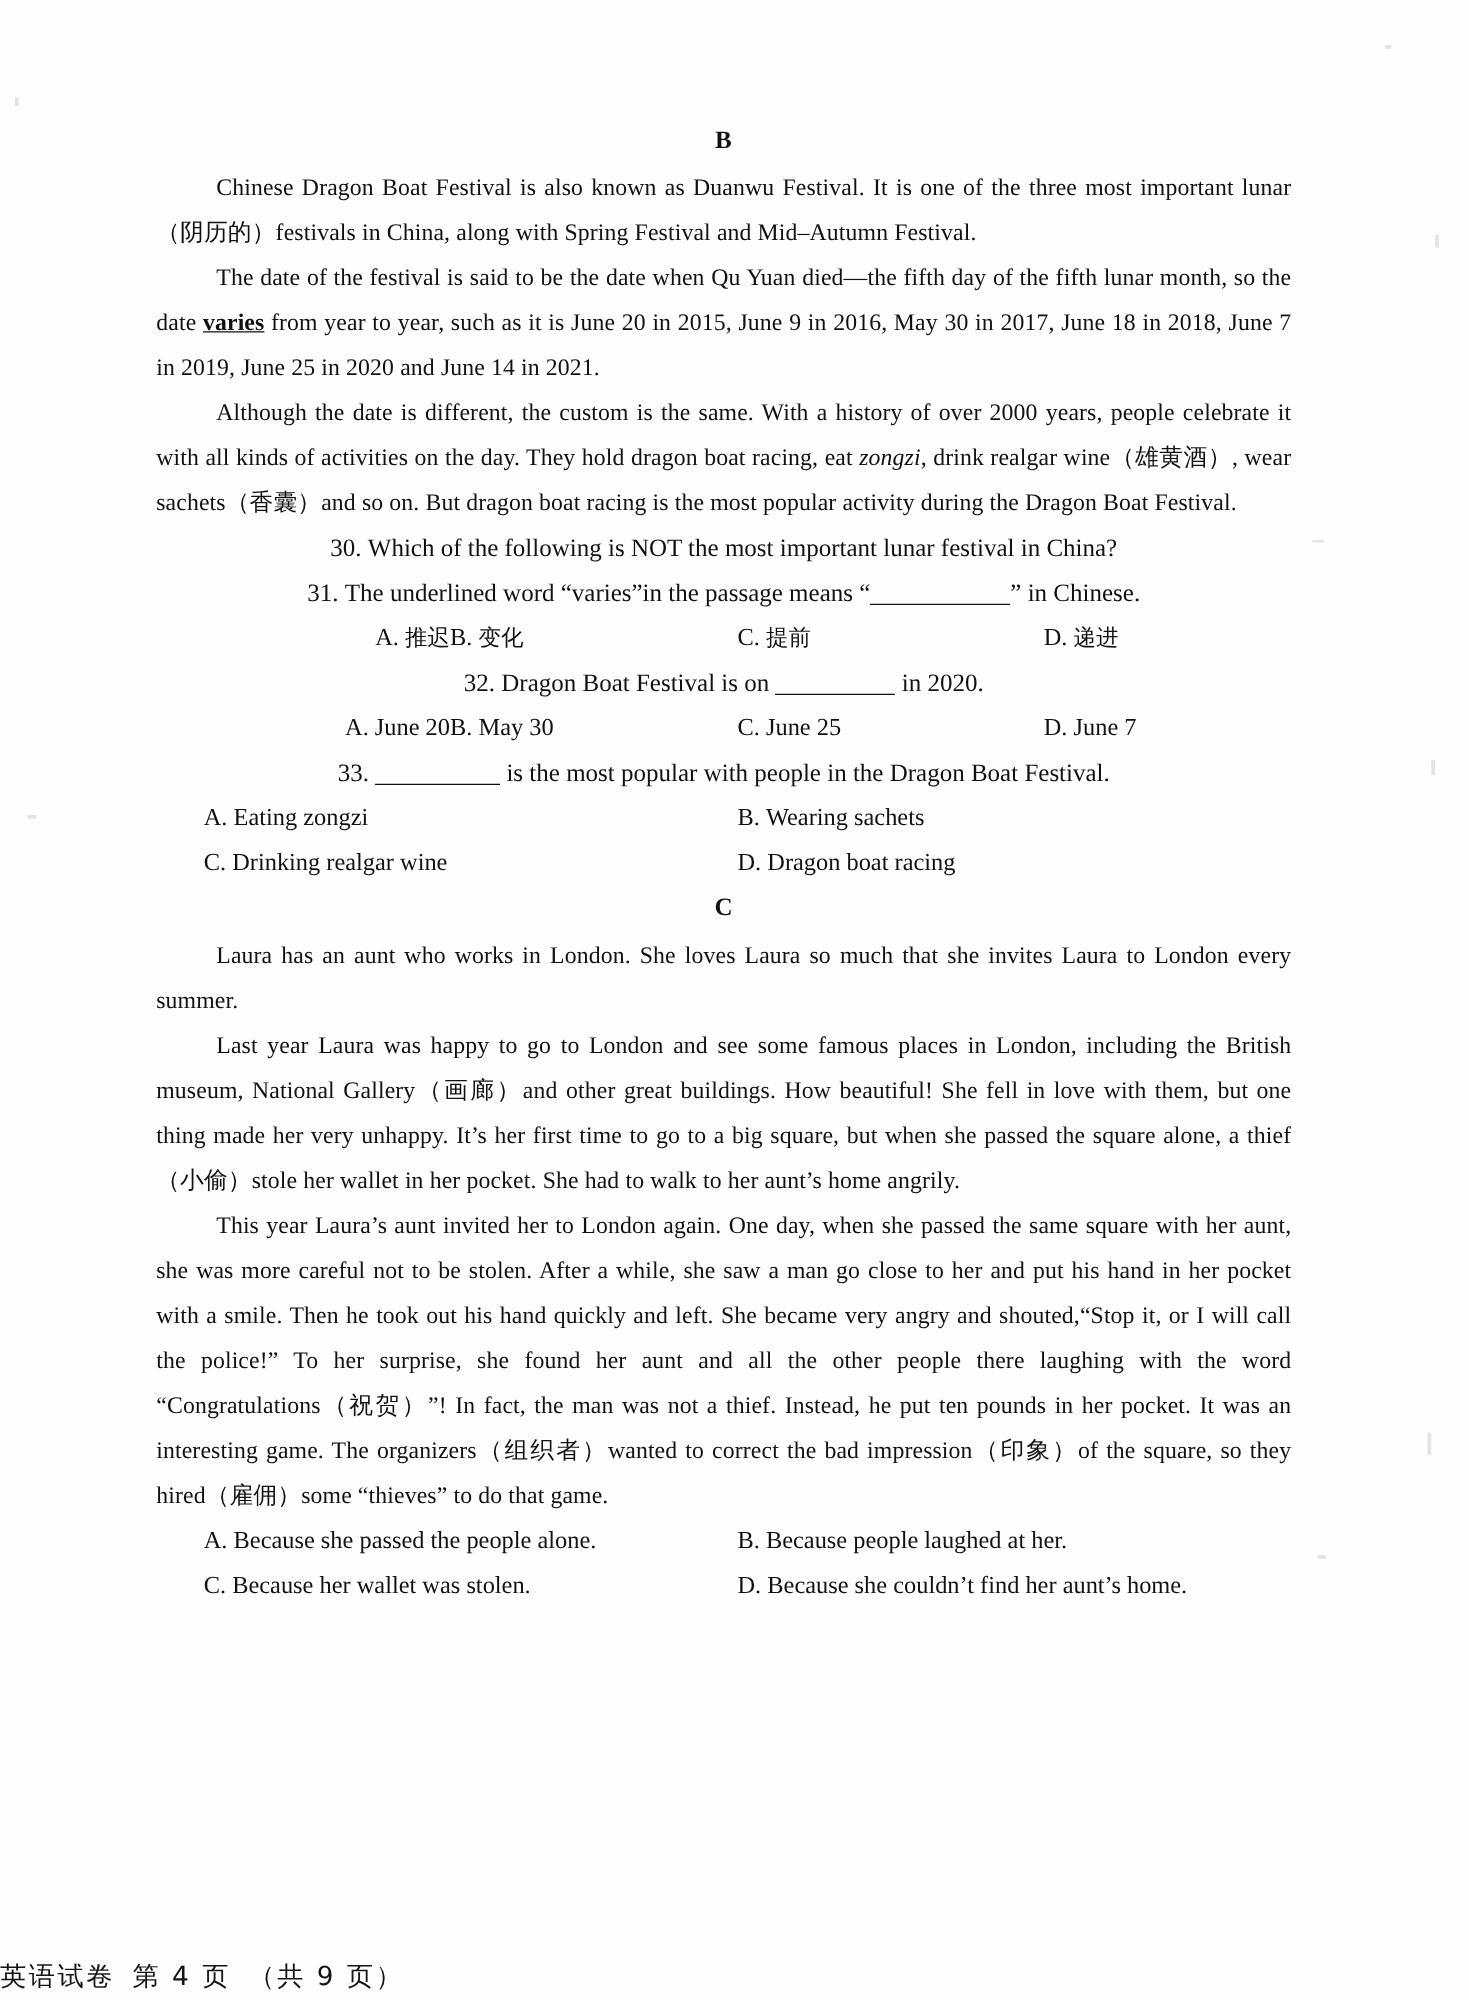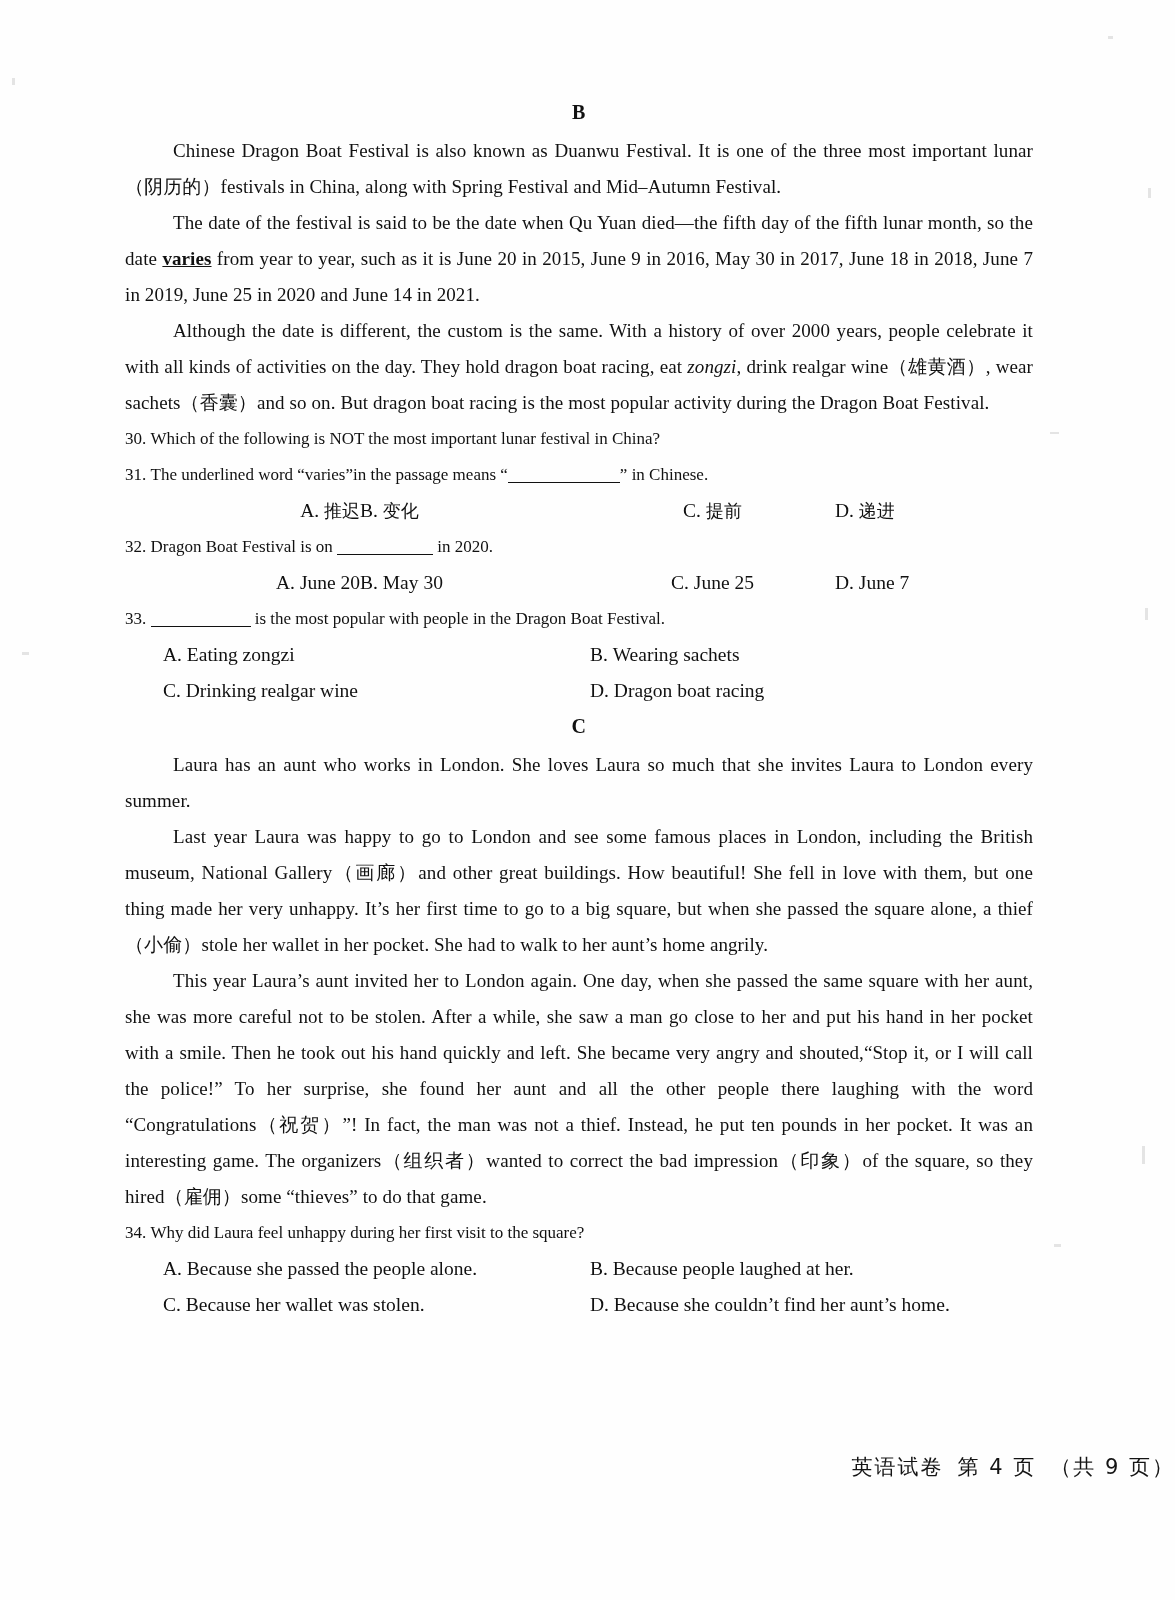--- a/index.html
+++ b/index.html
@@ -52,58 +52,59 @@
   .para:last-child { text-align: left; }
 
   .u-word {
     font-weight: bold;
     text-decoration: underline;
   }
 
   .italic { font-style: italic; }
 
   .q-line {
-    font-size: 17px;
+    font-size: 20px;
     line-height: 36px;
     margin: 0;
     text-indent: 0;
     white-space: normal;
+    text-align: center;
   }
 
   .opts {
     display: flex;
     font-size: 19.5px;
     line-height: 36px;
     padding-left: 38px;
     box-sizing: border-box;
   }
   .opts.two > div { width: 50%; }
   .opts.two > div:first-child { width: 427px; }
   .opts.four > div:nth-child(1) { width: 197px; text-align: right; }
   .opts.four > div:nth-child(2) { width: 230px; }
-  .opts.four > div:nth-child(3) { width: 245px; text-align: center; }
+  .opts.four > div:nth-child(3) { width: 245px; }
   .opts.four > div:nth-child(4) { width: auto; }
 
   .blank {
     display: inline-block;
     border-bottom: 1.6px solid #111;
     vertical-align: -3px;
   }
   .blank.w1 { width: 112px; }
   .blank.w2 { width: 96px; }
   .blank.w3 { width: 100px; }
 
   .cn { font-family: "DejaVu Sans", "Liberation Sans", sans-serif; font-size: 18px; }
 
   .footer {
     position: absolute;
     left: 0;
-    top: 1453px;
+    top: 1567px;
     width: 1175px;
-    text-align: right;
+    text-align: left;
     font-family: "DejaVu Sans", "Liberation Sans", sans-serif;
     font-size: 21px;
     letter-spacing: 2px;
     color: #141414;
   }
   .footer .sp { display: inline-block; width: 14px; }
 
   
   .speck {
     position: absolute;
@@ -166,21 +167,20 @@
     </div>
 
     <div class="section-letter">C</div>
 
     <p class="para">Laura has an aunt who works in London. She loves Laura so much that she invites Laura to London every summer.</p>
 
     <p class="para">Last year Laura was happy to go to London and see some famous places in London, including the British museum, National Gallery（画廊）and other great buildings. How beautiful! She fell in love with them, but one thing made her very unhappy. It’s her first time to go to a big square, but when she passed the square alone, a thief（小偷）stole her wallet in her pocket. She had to walk to her aunt’s home angrily.</p>
 
     <p class="para">This year Laura’s aunt invited her to London again. One day, when she passed the same square with her aunt, she was more careful not to be stolen. After a while, she saw a man go close to her and put his hand in her pocket with a smile. Then he took out his hand quickly and left. She became very angry and shouted,“Stop it, or I will call the police!” To her surprise, she found her aunt and all the other people there laughing with the word “Congratulations（祝贺）”! In fact, the man was not a thief. Instead, he put ten pounds in her pocket. It was an interesting game. The organizers（组织者）wanted to correct the bad impression（印象）of the square, so they hired（雇佣）some “thieves” to do that game.</p>
 
-    <div class="q-line"><span>34.</span>&nbsp;<span>Why did Laura feel unhappy during her first visit to the square?</span></div>
     <div class="opts two">
       <div><span>A.</span>&nbsp;<span>Because she passed the people alone.</span></div>
       <div><span>B.</span>&nbsp;<span>Because people laughed at her.</span></div>
     </div>
     <div class="opts two">
       <div><span>C.</span>&nbsp;<span>Because her wallet was stolen.</span></div>
       <div><span>D.</span>&nbsp;<span>Because she couldn’t find her aunt’s home.</span></div>
     </div>
 
   </div>

